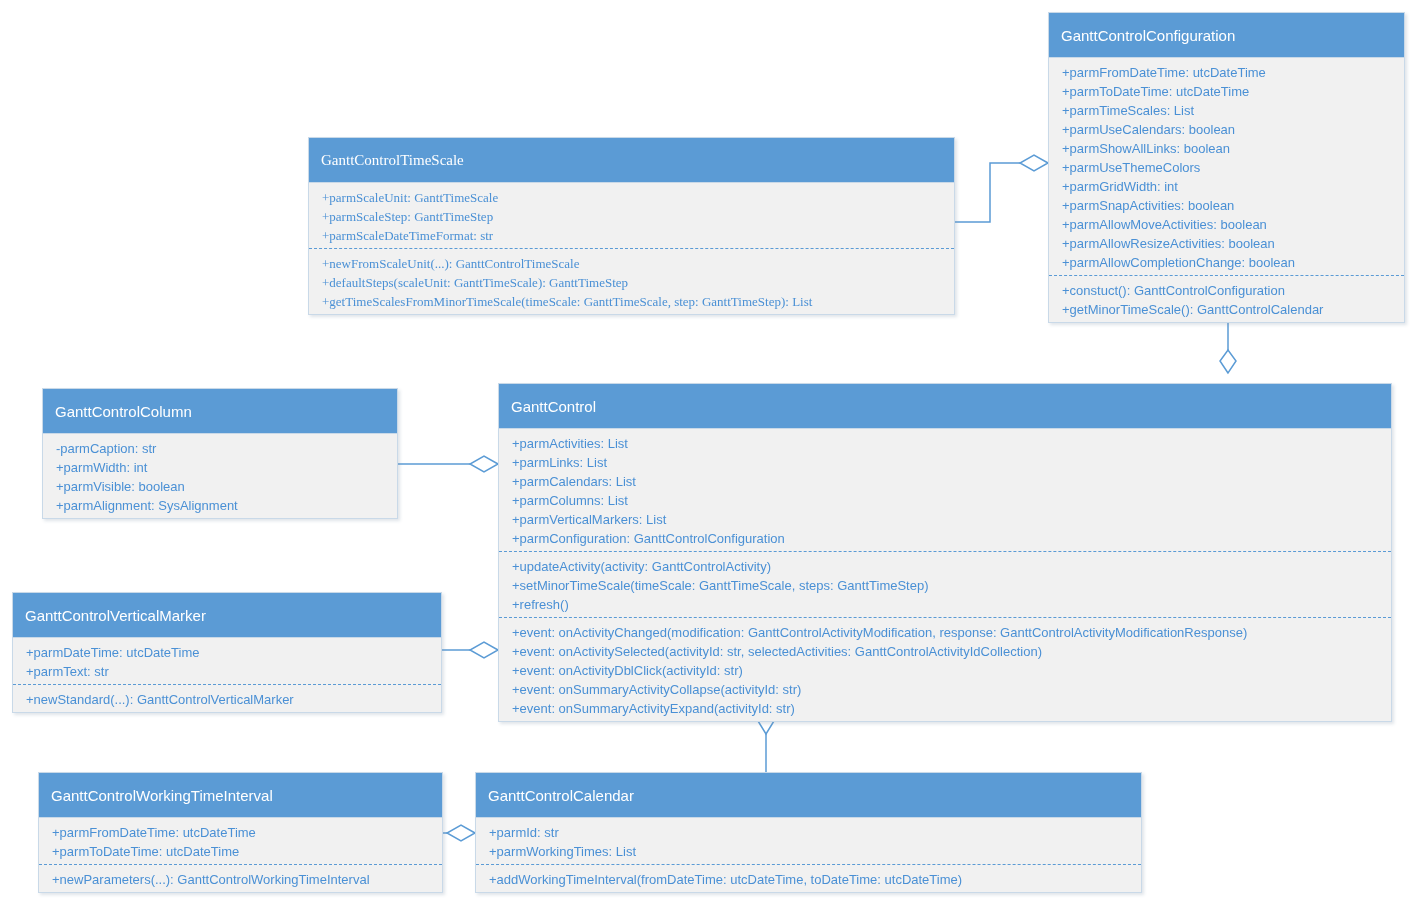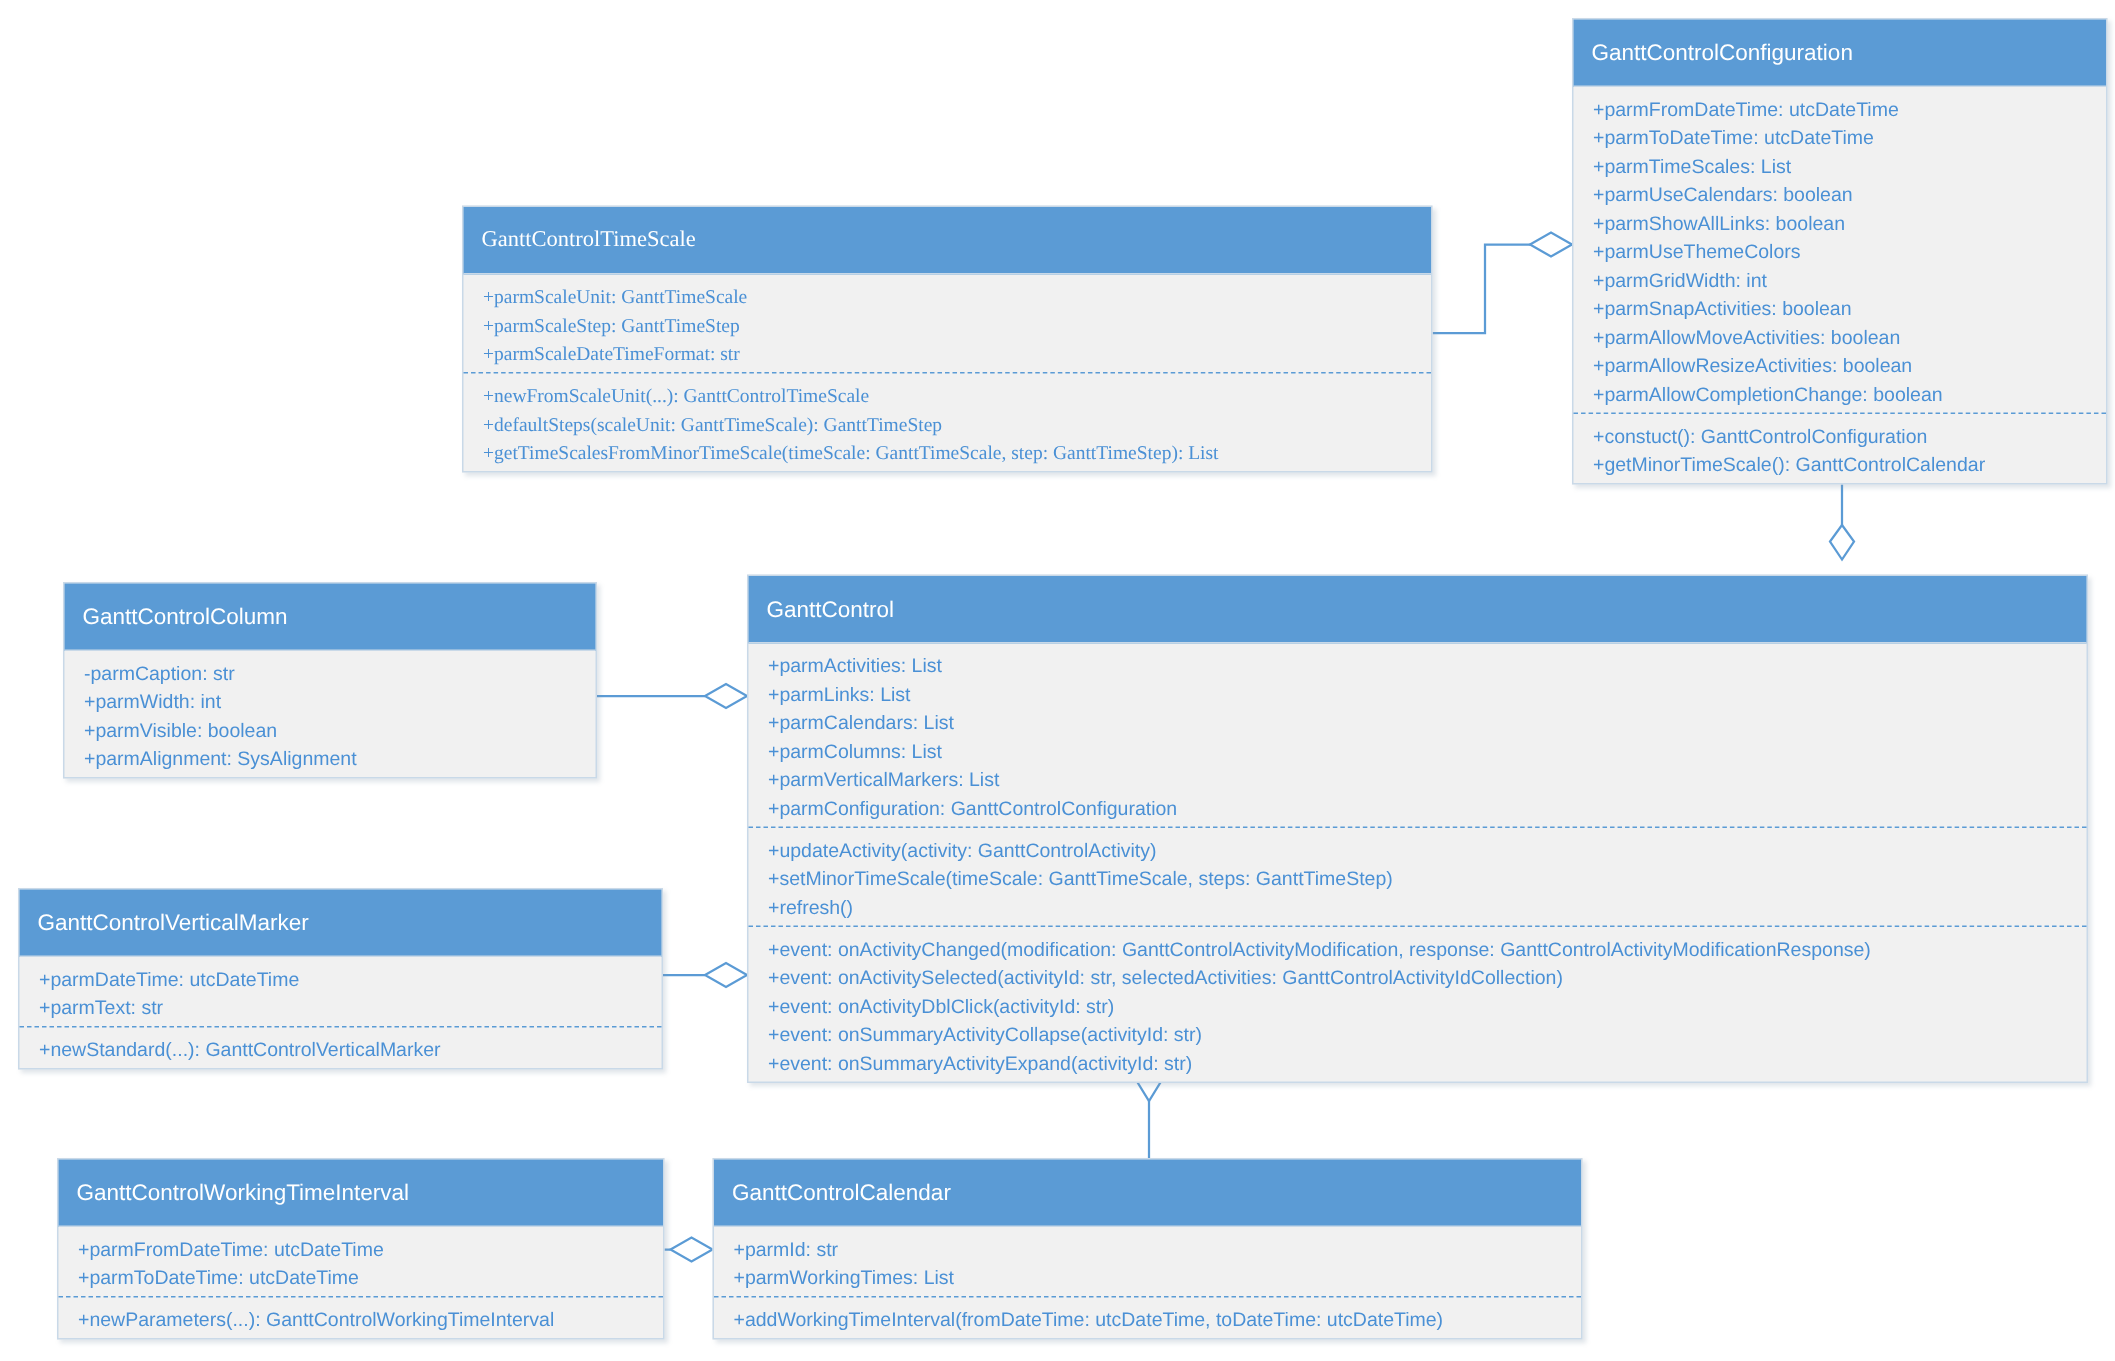--- a/index.html
+++ b/index.html
@@ -55,21 +55,21 @@
     white-space: nowrap;
     overflow: hidden;
   }
   
   #box-configuration       { left: 1048px; top: 12px;  width: 357px; }
   #box-timescale           { left: 308px;  top: 137px; width: 647px; font-family: Liberation Serif, serif; }
   #box-column              { left: 42px;   top: 388px; width: 356px; }
   #box-ganttcontrol        { left: 498px;  top: 383px; width: 894px; }
   #box-verticalmarker      { left: 12px;   top: 592px; width: 430px; }
   #box-workingtimeinterval { left: 8px;    top: 772px; width: 405px; margin-left: 30px; }
-  #box-calendar            { left: 475px;  top: 772px; width: 580px; }
+  #box-calendar            { left: 475px;  top: 772px; width: 667px; }
 </style>
 </head>
 <body>
 
 <div id="stage">
 
   <svg id="connectors" width="1410" height="907" aria-hidden="true">
     <g stroke="#5b9bd5" stroke-width="1.5" fill="none">
 
       <polyline points="955,222 990,222 990,163 1020,163"></polyline>

